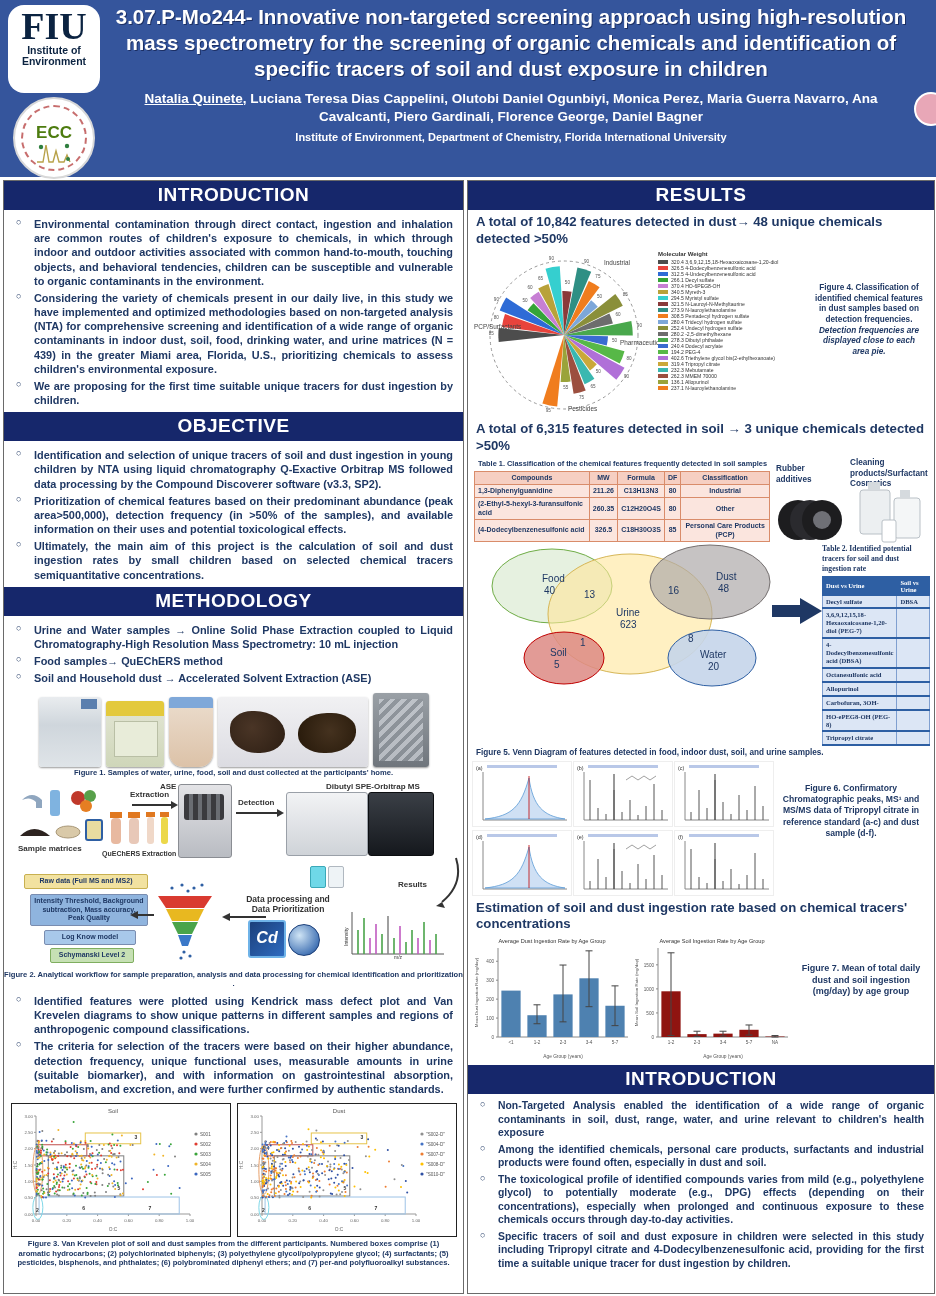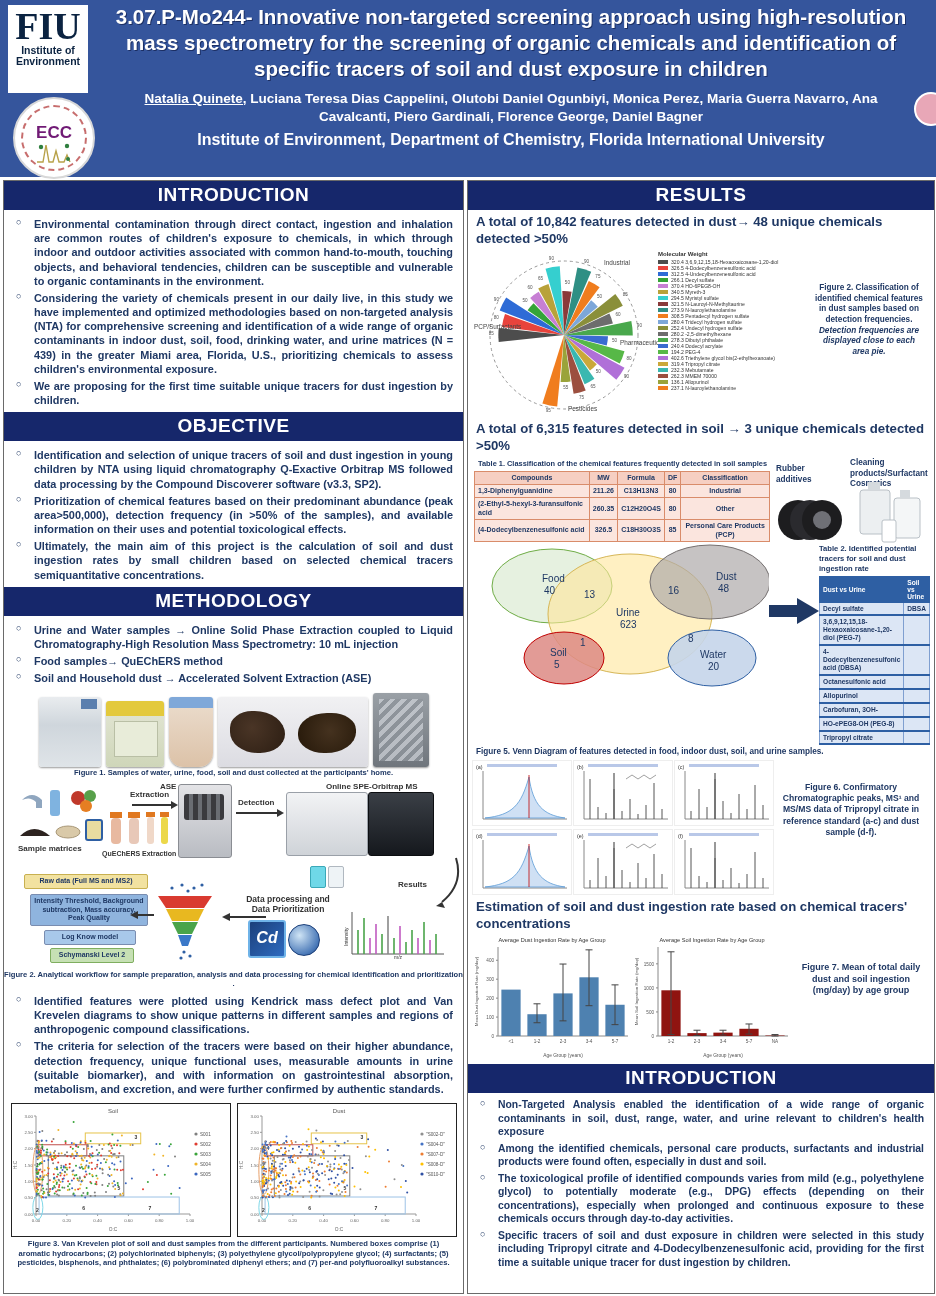--- a/index.html
+++ b/index.html
@@ -1,30 +1,30 @@
 <!DOCTYPE html>
 <html><head>
 <meta charset="utf-8">
 <style>
   html,body{margin:0;padding:0;background:#e8e8e8;font-family:"Liberation Sans",sans-serif;}
   #poster{position:relative;width:936px;height:1296px;background:#fff;overflow:hidden;}
   
   #hdr{position:absolute;left:0;top:0;width:936px;height:177px;background:#35559c;}
-  #fiu-box{position:absolute;left:8px;top:5px;width:80px;height:88px;background:#fff;text-align:center;}
+  #fiu-box{position:absolute;left:8px;top:5px;width:92px;height:88px;background:#fff;text-align:center;border-radius:16px;}
   #fiu-txt{font-family:"Liberation Serif",serif;font-weight:bold;font-size:38px;color:#0b2341;line-height:1.0;margin-top:2px;}
   #fiu-sub{font-size:10.5px;font-weight:bold;color:#0b2341;line-height:1.05;}
   #ecc-circle{position:absolute;left:13px;top:97px;width:78px;height:78px;border-radius:50%;background:#fff;border:2px solid #d8d8d8;text-align:center;}
   #ecc-circle .ecc-arc{position:absolute;left:6px;top:6px;width:62px;height:62px;border-radius:50%;border:2px dashed #b03030;opacity:.7;}
-  #ecc-txt{position:relative;top:24px;font-weight:bold;font-size:17px;color:#701a75;}
+  #ecc-txt{position:relative;top:24px;font-weight:bold;font-size:17px;color:#4d7c0f;}
   .ecc-peak{position:absolute;left:22px;top:42px;width:34px;height:22px;}
   #title-wrap{position:absolute;left:108px;top:4px;width:806px;text-align:center;color:#fff;}
   #main-title{font-weight:bold;font-size:20.5px;line-height:1.28;text-shadow:1px 1px 0 #1c2f63;}
   #authors{margin-top:7px;font-weight:bold;font-size:13.5px;line-height:1.35;}
   #authors .ua{text-decoration:underline;}
-  #affil{margin-top:5px;font-weight:bold;font-size:16px;}
+  #affil{margin-top:5px;font-weight:bold;font-size:11px;}
   #pink-dot{position:absolute;right:-12px;top:92px;width:30px;height:30px;border-radius:50%;background:#e8a7b7;border:2px solid #fff;}
   
   .col{position:absolute;top:180px;background:#fff;border:1.5px solid #6a6a6a;overflow:hidden;}
   #colL{left:3px;width:459px;height:1112px;}
   #colR{left:467px;width:466px;height:1112px;}
   .secbar{background:#16276b;color:#fff;text-align:center;font-weight:bold;font-size:19px;letter-spacing:.5px;padding:3px 0 4px;}
   .bullets{padding:4px 10px 2px 8px;}
   .bul{position:relative;padding-left:22px;margin:3px 0;font-size:10.9px;font-weight:bold;color:#1f3864;text-align:justify;line-height:1.3;}
   .bul:before{content:"\25CB";position:absolute;left:4px;top:0;font-size:9px;color:#1f3864;}
   .cap{font-size:7.6px;font-weight:bold;color:#1f3864;text-align:center;line-height:1.25;}
@@ -156,21 +156,21 @@
       <div class="arrow-r" style="left:122px;top:22px;width:40px;"></div>
       <div class="f2lab" style="left:120px;top:8px;">Extraction</div>
 
       <div class="f2box" style="left:168px;top:2px;width:52px;height:72px;background:linear-gradient(180deg,#e3e3e6,#b9bcc2);border:1px solid #8a8d93;"></div>
       <div class="f2box" style="left:174px;top:12px;width:40px;height:26px;background:repeating-linear-gradient(90deg,#3a3a3e 0 5px,#6a6d73 5px 9px);"></div>
       <div class="f2lab" style="left:150px;top:0px;">ASE</div>
 
       <div class="arrow-r" style="left:226px;top:30px;width:42px;"></div>
       <div class="f2lab" style="left:228px;top:16px;">Detection</div>
 
-      <div class="f2lab" style="left:316px;top:0px;">Online SPE-Orbitrap MS</div>
+      <div class="f2lab" style="left:316px;top:0px;">Dibutyl SPE-Orbitrap MS</div>
       <div class="f2box" style="left:276px;top:10px;width:80px;height:62px;background:linear-gradient(180deg,#f2f3f5,#cfd3d8);border:1px solid #9aa0a8;"></div>
       <div class="f2box" style="left:358px;top:10px;width:64px;height:62px;background:linear-gradient(180deg,#3a3f46,#15181d);border:1px solid #0c0e11;"></div>
       <div class="f2box" style="left:300px;top:84px;width:14px;height:20px;background:#6fd8e8;border:1px solid #3aa8b8;border-radius:2px;"></div>
       <div class="f2box" style="left:318px;top:84px;width:14px;height:20px;background:#eef3f6;border:1px solid #b0b8c0;border-radius:2px;"></div>
 
       <svg width="40" height="56" style="position:absolute;left:416px;top:74px;">
           <path d="M30,2 q8,26 -14,44" fill="none" stroke="#333" stroke-width="2"></path>
           <path d="M16,46 l-6,4 l9,2 z" fill="#333"></path>
         </svg>
       <div class="f2lab" style="left:388px;top:98px;">Results</div>
@@ -1306,21 +1306,21 @@
               <span style="width:10px;height:4.6px;background:#9aa33a;margin-right:3px;flex:0 0 auto;"></span>
               <span style="font-size:5.1px;color:#333;white-space:nowrap;">136.1 Allopurinol</span>
             </div>
             <div style="display:flex;align-items:center;line-height:1.18;">
               <span style="width:10px;height:4.6px;background:#f07d1e;margin-right:3px;flex:0 0 auto;"></span>
               <span style="font-size:5.1px;color:#333;white-space:nowrap;">237.1 N-lauroylethanolamine</span>
             </div>
           </div>
       </div>
       <div style="flex:1;padding:34px 6px 0 6px;">
-        <div class="smallcap" style="text-align:center;"><span>Figure 2. Classification of identified chemical features in dust samples based on detection frequencies. </span><i>Detection frequencies are displayed close to each area pie.</i></div>
+        <div class="smallcap" style="text-align:center;"><span>Figure 4. Classification of identified chemical features in dust samples based on detection frequencies. </span><i>Detection frequencies are displayed close to each area pie.</i></div>
       </div>
     </div>
 
     <div class="h-line">A total of 6,315 features detected in soil → 3  unique chemicals detected &gt;50%</div>
 
     <div style="display:flex;margin:2px 6px 0;">
       <div style="width:300px;">
         <div class="smallcap" style="font-size:7.4px;margin:1px 0 2px 4px;">Table 1. Classification of the chemical features frequently detected in soil samples</div>
         <table class="rtable" style="width:296px;">
           <tbody>
@@ -1394,21 +1394,21 @@
         <text x="82" y="126" font-size="10" fill="#1f3864">5</text>
         <text x="108" y="104" font-size="10" fill="#1f3864">1</text>
         <text x="228" y="116" font-size="10" fill="#1f3864">Water</text>
         <text x="236" y="128" font-size="10" fill="#1f3864">20</text>
         <text x="216" y="100" font-size="10" fill="#1f3864">8</text>
       </svg>
       <div style="display:flex;margin-top:56px;">
           <div class="navy-arrow-bar"></div>
           <div class="navy-arrow"></div>
         </div>
-      <div style="flex:1;margin-left:0;">
+      <div style="flex:1;margin-left:0;font-family:Liberation Serif, serif;">
         <div class="smallcap" style="font-size:7.6px;margin:2px 0;">Table 2. Identified potential tracers for soil and dust ingestion rate</div>
         <table class="t2">
           <tbody>
               <tr>
                 <th style="width:60%;">Dust vs Urine</th>
                 <th>Soil vs Urine</th>
               </tr>
           <tr>
                 <td>Decyl sulfate</td>
                 <td>DBSA</td>

